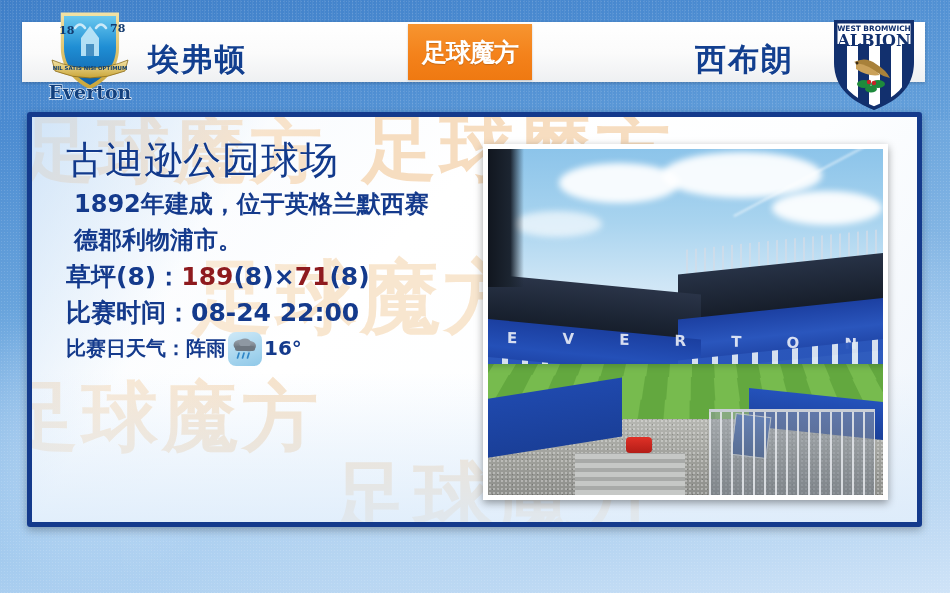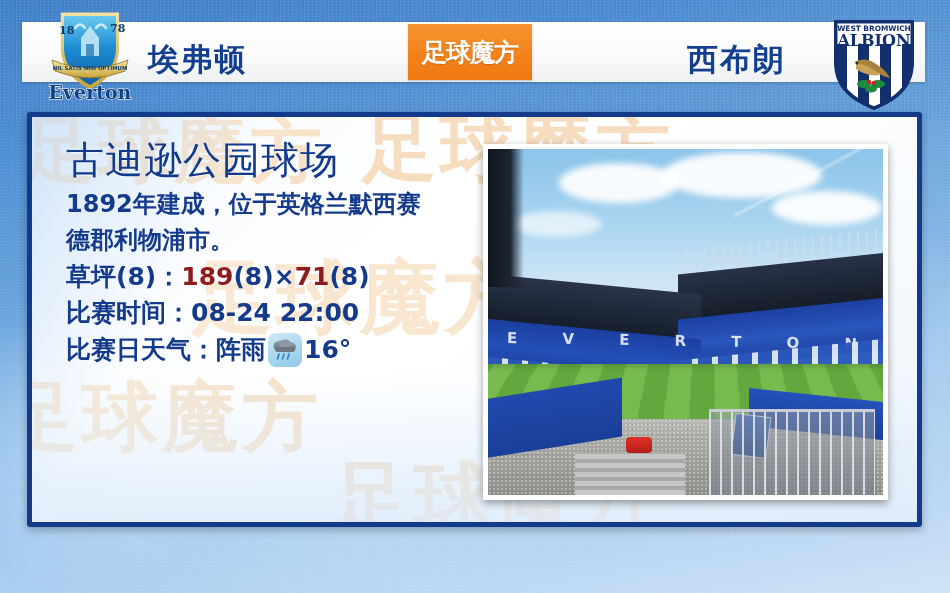--- a/index.html
+++ b/index.html
@@ -31,21 +31,21 @@
       transform:rotate(-6deg);}
 
   
   .header-bar{position:absolute;left:22px;top:22px;width:903px;height:60px;
       background:linear-gradient(180deg,#ffffff 0%,#fbfbfb 52%,#eef0f2 100%);
       box-shadow:0 1px 3px rgba(0,0,0,.22);}
   .team-name{position:absolute;top:22px;height:76px;display:flex;align-items:center;
       font-size:31px;font-weight:bold;color:#123f8f;letter-spacing:2px;
       text-shadow:0 1px 0 rgba(255,255,255,.7);}
   .team-name.home{left:148px;}
-  .team-name.away{right:164px;}
+  .team-name.away{right:156px;}
 
   .brand-box{position:absolute;left:408px;top:24px;width:124px;height:56px;
       background:linear-gradient(180deg,#f79530 0%,#f4821b 55%,#ef7911 100%);
       display:flex;align-items:center;justify-content:center;
       box-shadow:0 1px 2px rgba(0,0,0,.2);}
   .brand-box span{color:#fff;font-size:25px;font-weight:bold;letter-spacing:-1px;
       text-shadow:0 1px 1px rgba(0,0,0,.18);}
 
   
   .crest{position:absolute;top:4px;width:96px;height:100px;}
@@ -71,25 +71,25 @@
   
   .panel-sheen-l{position:absolute;left:0;top:0;width:300px;height:100%;
       background:linear-gradient(120deg,rgba(198,222,246,.75) 0%,rgba(255,255,255,.2) 45%,rgba(255,255,255,0) 75%);}
   .panel-sheen-b{position:absolute;left:0;bottom:0;width:100%;height:150px;
       background:linear-gradient(0deg,rgba(216,233,250,.75) 0%,rgba(255,255,255,0) 100%);}
 
   
   .info{position:absolute;left:34px;top:22px;width:420px;color:#143a8c;}
   .stadium-title{font-size:38px;font-weight:normal;color:#123a8c;letter-spacing:1px;
       line-height:1.15;margin:0 0 4px 0;text-shadow:0 1px 0 rgba(255,255,255,.55);}
-  .desc{font-size:24px;font-weight:bold;line-height:1.42;color:#143a8c;margin:0 0 2px 0;}
+  .desc{font-size:24px;font-weight:bold;line-height:1.42;color:#143a8c;margin:0 0 2px 8px;}
   .row{font-size:25px;font-weight:bold;line-height:1.46;color:#143a8c;white-space:nowrap;}
   .val{color:#8e1a1e;}
   .times{letter-spacing:0px;}
-  .wx-row{display:flex;align-items:center;font-size:25px;font-weight:bold;color:#143a8c;line-height:1.46;}
+  .wx-row{display:flex;align-items:center;font-size:20px;font-weight:bold;color:#143a8c;line-height:1.46;}
   .wx-icon{display:inline-block;width:34px;height:34px;border-radius:8px;margin:0 2px 0 2px;
       background:linear-gradient(160deg,#cfe9f7 0%,#aad7ef 55%,#8fc8e8 100%);
       position:relative;vertical-align:middle;flex:0 0 auto;}
   .wx-icon svg{position:absolute;left:2px;top:3px;}
 
   
   .photo-frame{position:absolute;left:483px;top:144px;width:405px;height:356px;
       background:#fff;padding:5px;box-sizing:border-box;
       box-shadow:0 3px 8px rgba(0,0,0,.38);}
   .photo{position:relative;width:100%;height:100%;overflow:hidden;background:#8fc3e8;}

